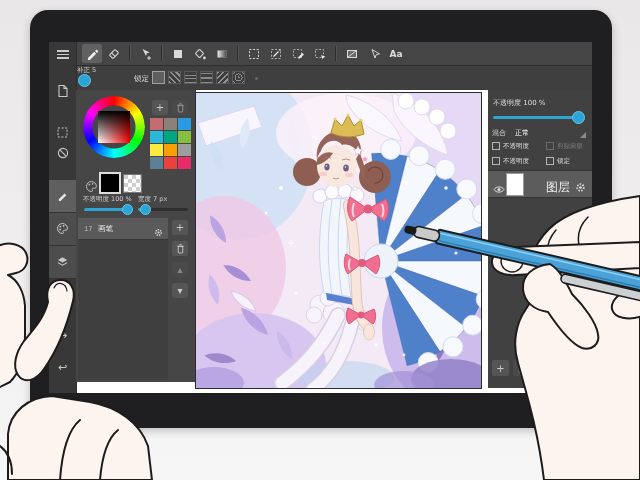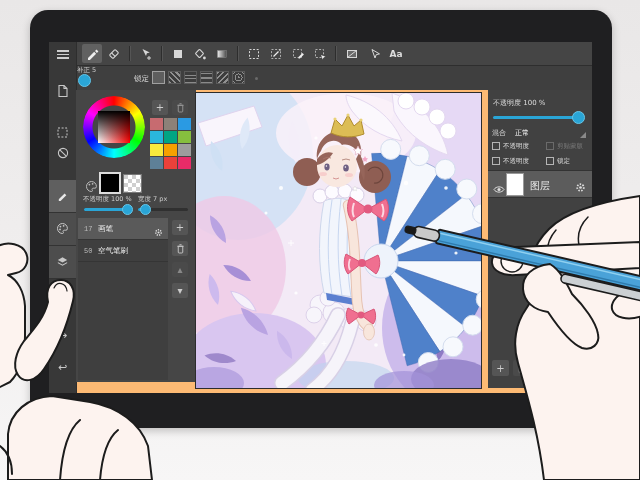--- a/index.html
+++ b/index.html
@@ -2,21 +2,21 @@
 <html><head>
 <meta charset="utf-8">
 <style>
   html,body{margin:0;padding:0;}
   .scene{position:relative;width:640px;height:480px;overflow:hidden;
     background:linear-gradient(180deg,#e9e7e7 0%,#f0eeee 55%,#f7f6f6 100%);
     font-family:"DejaVu Sans",sans-serif;-webkit-font-smoothing:antialiased;}
   
   .tablet{position:absolute;left:30px;top:10px;width:582px;height:418px;background:#1f1f21;
     border-radius:18px;box-shadow:0 3px 8px rgba(0,0,0,.22);}
-  .screen{position:absolute;left:19px;top:32px;width:543px;height:351px;background:#fdba74;overflow:hidden;}
+  .screen{position:absolute;left:19px;top:32px;width:543px;height:351px;background:#ffffff;overflow:hidden;}
   
   .row1{position:absolute;left:27px;top:0;width:516px;height:24px;background:#454545;
     border-bottom:1px solid #2e2e2e;display:flex;align-items:center;gap:2px;padding-left:6px;box-sizing:border-box;}
   .tb{width:20px;height:19px;border-radius:2px;display:flex;align-items:center;justify-content:center;color:#d8d8d8;flex:0 0 auto;}
   .tb.sel{background:#616161;}
   .tb svg{display:block;}
   .tdiv{width:1px;height:15px;background:#2d2d2d;border-right:1px solid #555;margin:0 3px;flex:0 0 auto;}
   .aa{font-size:9px;font-weight:bold;color:#ddd;}
   
   .row2{position:absolute;left:27px;top:24px;width:516px;height:24px;background:#3f3f3f;}
@@ -74,21 +74,21 @@
   .canvas{position:absolute;left:147px;top:51px;width:285px;height:295px;background:#f5ecf7;outline:1px solid #2c2c2c;}
   
   .rpanel{position:absolute;left:439px;top:48px;width:104px;height:298px;background:#414141;}
   .rlabel{position:absolute;font-size:7px;color:#ddd;white-space:nowrap;}
   .cbx{display:inline-block;width:8px;height:8px;border:1px solid #b5b5b5;vertical-align:middle;margin-right:3px;box-sizing:border-box;}
   .cbrow{position:absolute;font-size:6.5px;color:#ddd;white-space:nowrap;}
   .cbrow.dim{color:#7a7a7a;}
   .cbrow.dim .cbx{border-color:#6a6a6a;}
   .layerrow{position:absolute;left:0;top:80px;width:104px;height:26px;background:#5c5c5c;border-top:1px solid #333;border-bottom:1px solid #333;}
   .lthumb{position:absolute;left:18px;top:2px;width:16px;height:21px;background:#fff;border:1px solid #999;}
-  .lname{position:absolute;left:42px;top:8px;font-size:10px;color:#eee;}
+  .lname{position:absolute;left:58px;top:8px;font-size:12px;color:#eee;}
   .ddtri{position:absolute;width:0;height:0;border-left:6px solid transparent;border-bottom:6px solid #8a8a8a;}
   .rbot{position:absolute;left:0;top:270px;width:104px;display:flex;gap:4px;padding-left:4px;box-sizing:border-box;}
   .rbot .pbtn{position:static;width:17px;height:16px;}
   
   .hands{position:absolute;left:0;top:0;z-index:50;pointer-events:none;}
 </style>
 </head>
 <body>
 
 <svg width="0" height="0" style="position:absolute">
@@ -307,24 +307,20 @@
         <div class="blist">
           <div class="brow sel">
             <span class="bsz">17</span>
             <span class="bnm">画笔</span>
             <span class="bgear">
               <svg width="9" height="9" viewBox="0 0 10 10">
                   <circle cx="5" cy="5" r="3" fill="none" stroke="#ddd" stroke-width="1.6" stroke-dasharray="1.4 1.2"></circle>
                   <circle cx="5" cy="5" r="1.2" fill="#ddd"></circle>
                 </svg>
             </span>
-          </div>
-          <div class="brow">
-            <span class="bsz">50</span>
-            <span class="bnm">空气笔刷</span>
           </div>
         </div>
         <div class="bside">
           <div class="pbtn">
               <span>+</span>
             </div>
           <div class="pbtn">
             <svg width="9" height="11" viewBox="0 0 10 12">
                 <path d="M2.5 3.5h5V10a1 1 0 01-1 1h-3a1 1 0 01-1-1z" fill="none" stroke="#ccc" stroke-width="1"></path>
                 <path d="M1.5 3.5h7M3.8 1.8h2.4" stroke="#ccc" stroke-width="1"></path>

